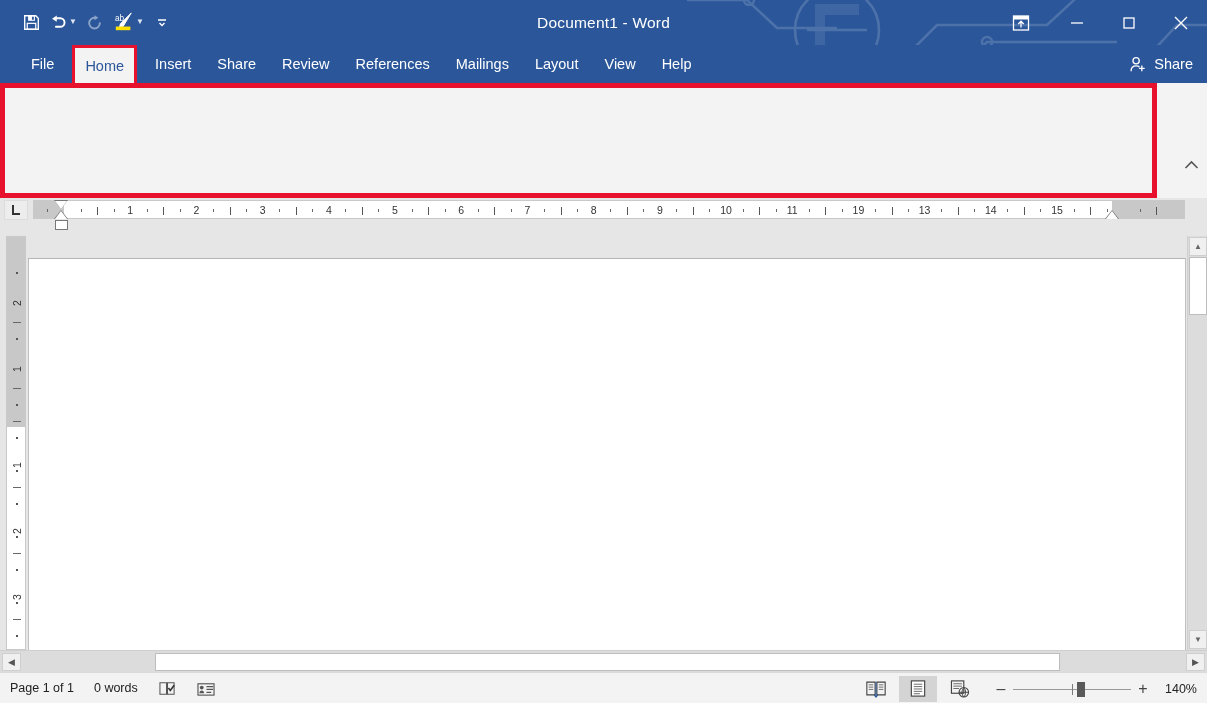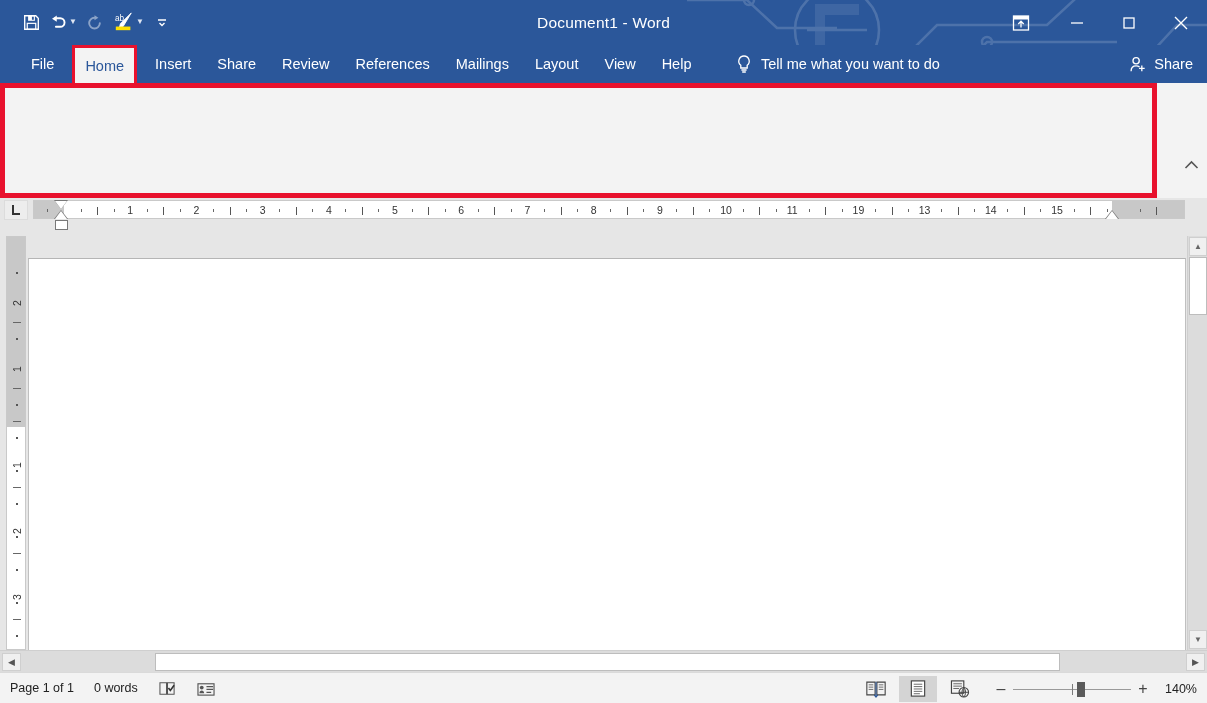--- a/index.html
+++ b/index.html
@@ -323,27 +323,20 @@
     <div class="tab active">Home</div>
     <div class="tab">Insert</div>
     <div class="tab">Share</div>
     <div class="tab">Review</div>
     <div class="tab">References</div>
     <div class="tab">Mailings</div>
     <div class="tab">Layout</div>
     <div class="tab">View</div>
     <div class="tab">Help</div>
 
-    <div class="tellme">
-      <svg width="18" height="20" viewBox="0 0 18 20">
-        <path d="M9 2 a5.2 5.2 0 0 1 3.2 9.3 V14 H5.8 v-2.7 A5.2 5.2 0 0 1 9 2 z" fill="none" stroke="#fff" stroke-width="1.3"></path>
-        <path d="M6.4 16 H11.6 M7.2 18 H10.8" stroke="#fff" stroke-width="1.3"></path>
-      </svg>
-      <span>Tell me what you want to do</span>
-    </div>
 
     <div class="share">
       <svg width="19" height="19" viewBox="0 0 20 20">
         <circle cx="7.5" cy="6" r="3.3" fill="none" stroke="#fff" stroke-width="1.4"></circle>
         <path d="M2.2 17 c0-3.6 2.4-5.6 5.3-5.6 c1.4 0 2.7 .5 3.6 1.3" fill="none" stroke="#fff" stroke-width="1.4"></path>
         <path d="M13.5 11 V17 M10.5 14 H16.5" stroke="#fff" stroke-width="1.4"></path>
       </svg>
       <span>Share</span>
     </div>
   </div>

